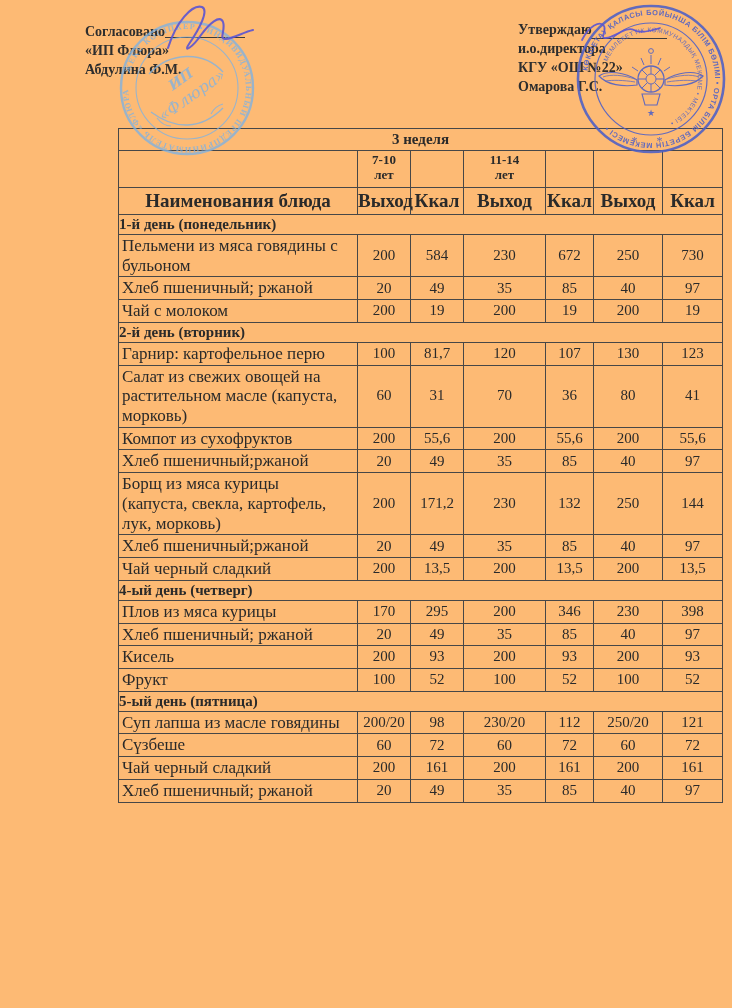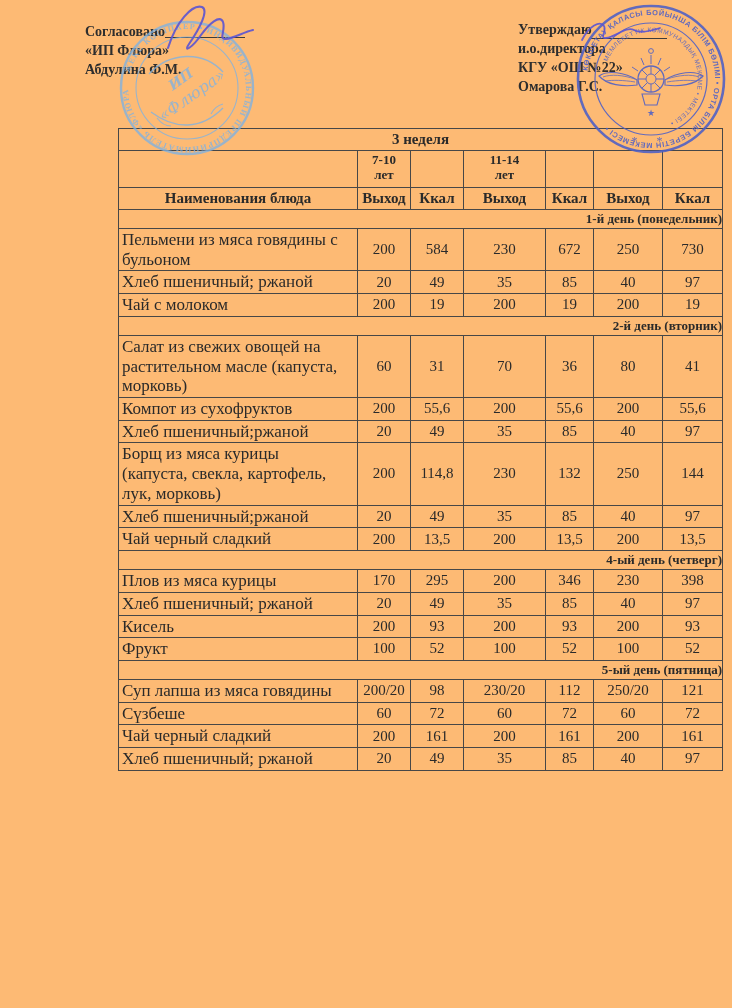--- a/index.html
+++ b/index.html
@@ -18,22 +18,22 @@
 
   
   table.menu {
     position:absolute; left:118px; top:128px; width:604px;
     border-collapse:collapse; table-layout:fixed;
   }
   table.menu td { border:1.5px solid #474747; }
   td.titlecell { font-weight:bold; text-align:center; font-size:15px; padding:2px 18px; }
   tr.age td { text-align:center; font-weight:bold; font-size:13px; line-height:1.12;
               white-space:pre-line; padding:2px 0 3px; height:31px; vertical-align:top; }
-  tr.cols td { text-align:center; font-weight:bold; font-size:15px; padding:2px 0; }
-  td.banner { font-weight:bold; text-align:right; font-size:13px; padding:1px 0;margin-top:32px; }
+  tr.cols td { text-align:center; font-weight:bold; font-size:19px; padding:2px 0; }
+  td.banner { font-weight:bold; text-align:left; font-size:15px; padding:1px 0;margin-top:32px; }
   td.dish { text-align:left; font-size:17px; line-height:1.16; padding:1px 3px; white-space:pre-line; }
   td.num  { text-align:center; font-size:15px; padding:1px 0; line-height:1.16; }
 
   
   .stamp, .sig { position:absolute; pointer-events:none; }
   .stamp.left  { left:112px; top:13px; opacity:.78; }
   .stamp.right { left:575px; top:3px;  opacity:.88; }
   .sig.left  { left:158px; top:0;    opacity:.9; }
   .sig.right { left:576px; top:16px; opacity:.9; }
 </style>
@@ -120,20 +120,29 @@
           <td class="num">19</td>
           <td class="num">200</td>
           <td class="num">19</td>
           <td class="num">200</td>
           <td class="num">19</td>
         </tr>
         <tr>
           <td colspan="7" class="banner">2-й день (вторник)</td>
         </tr>
         <tr>
+          <td class="dish">Гарнир: картофельное перю</td>
+          <td class="num">100</td>
+          <td class="num">81,7</td>
+          <td class="num">120</td>
+          <td class="num">107</td>
+          <td class="num">130</td>
+          <td class="num">123</td>
+        </tr>
+        <tr>
           <td class="dish">Салат из свежих овощей на
 растительном масле (капуста,
 морковь)</td>
           <td class="num">60</td>
           <td class="num">31</td>
           <td class="num">70</td>
           <td class="num">36</td>
           <td class="num">80</td>
           <td class="num">41</td>
         </tr>
@@ -153,21 +162,21 @@
           <td class="num">35</td>
           <td class="num">85</td>
           <td class="num">40</td>
           <td class="num">97</td>
         </tr>
         <tr>
           <td class="dish">Борщ из мяса курицы
 (капуста, свекла, картофель,
 лук, морковь)</td>
           <td class="num">200</td>
-          <td class="num">114,8</td>
+          <td class="num">171,2</td>
           <td class="num">230</td>
           <td class="num">132</td>
           <td class="num">250</td>
           <td class="num">144</td>
         </tr>
         <tr>
           <td class="dish">Хлеб пшеничный;ржаной</td>
           <td class="num">20</td>
           <td class="num">49</td>
           <td class="num">35</td>
@@ -220,21 +229,21 @@
           <td class="num">52</td>
           <td class="num">100</td>
           <td class="num">52</td>
           <td class="num">100</td>
           <td class="num">52</td>
         </tr>
         <tr>
           <td colspan="7" class="banner">5-ый день (пятница)</td>
         </tr>
         <tr>
-          <td class="dish">Суп лапша из мяса говядины</td>
+          <td class="dish">Суп лапша из масле говядины</td>
           <td class="num">200/20</td>
           <td class="num">98</td>
           <td class="num">230/20</td>
           <td class="num">112</td>
           <td class="num">250/20</td>
           <td class="num">121</td>
         </tr>
         <tr>
           <td class="dish">Сүзбеше</td>
           <td class="num">60</td>

